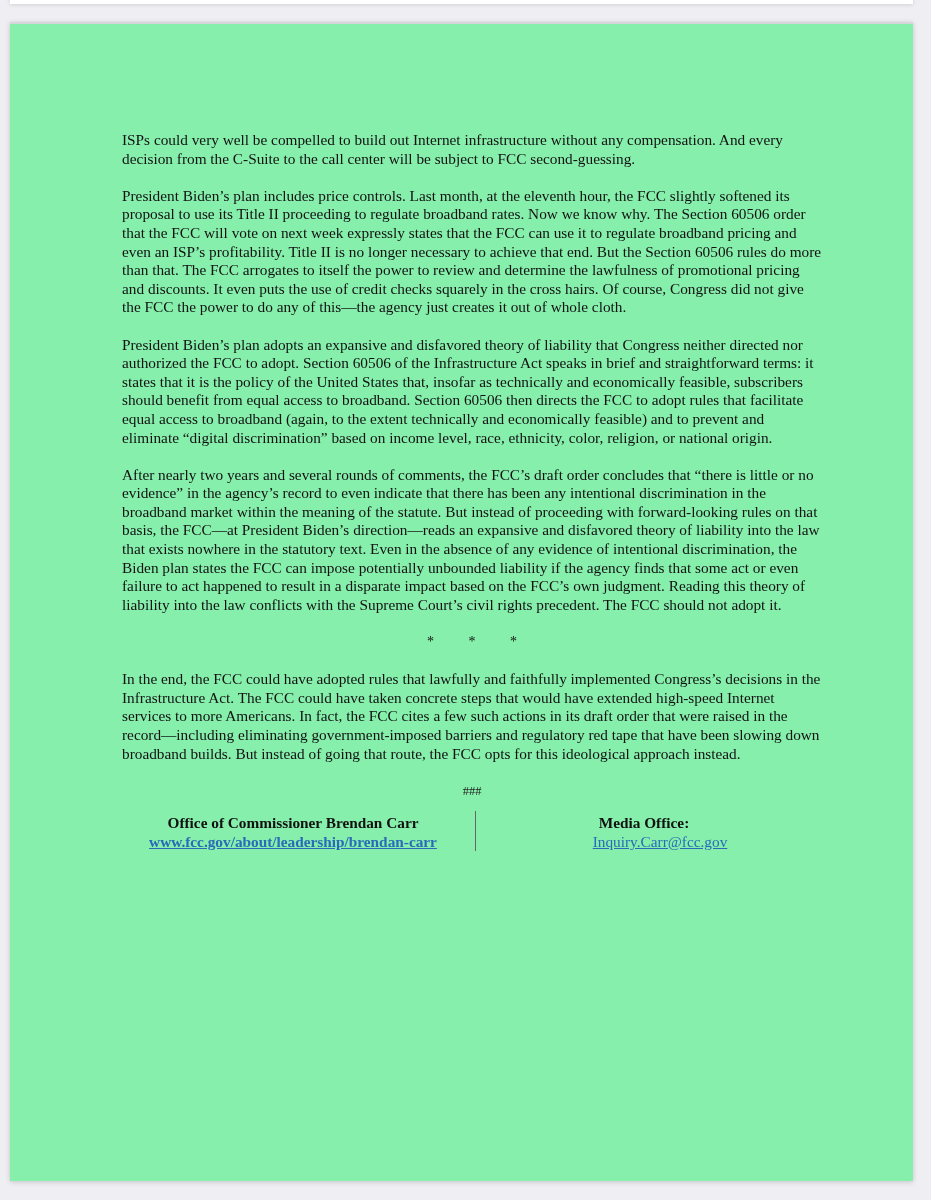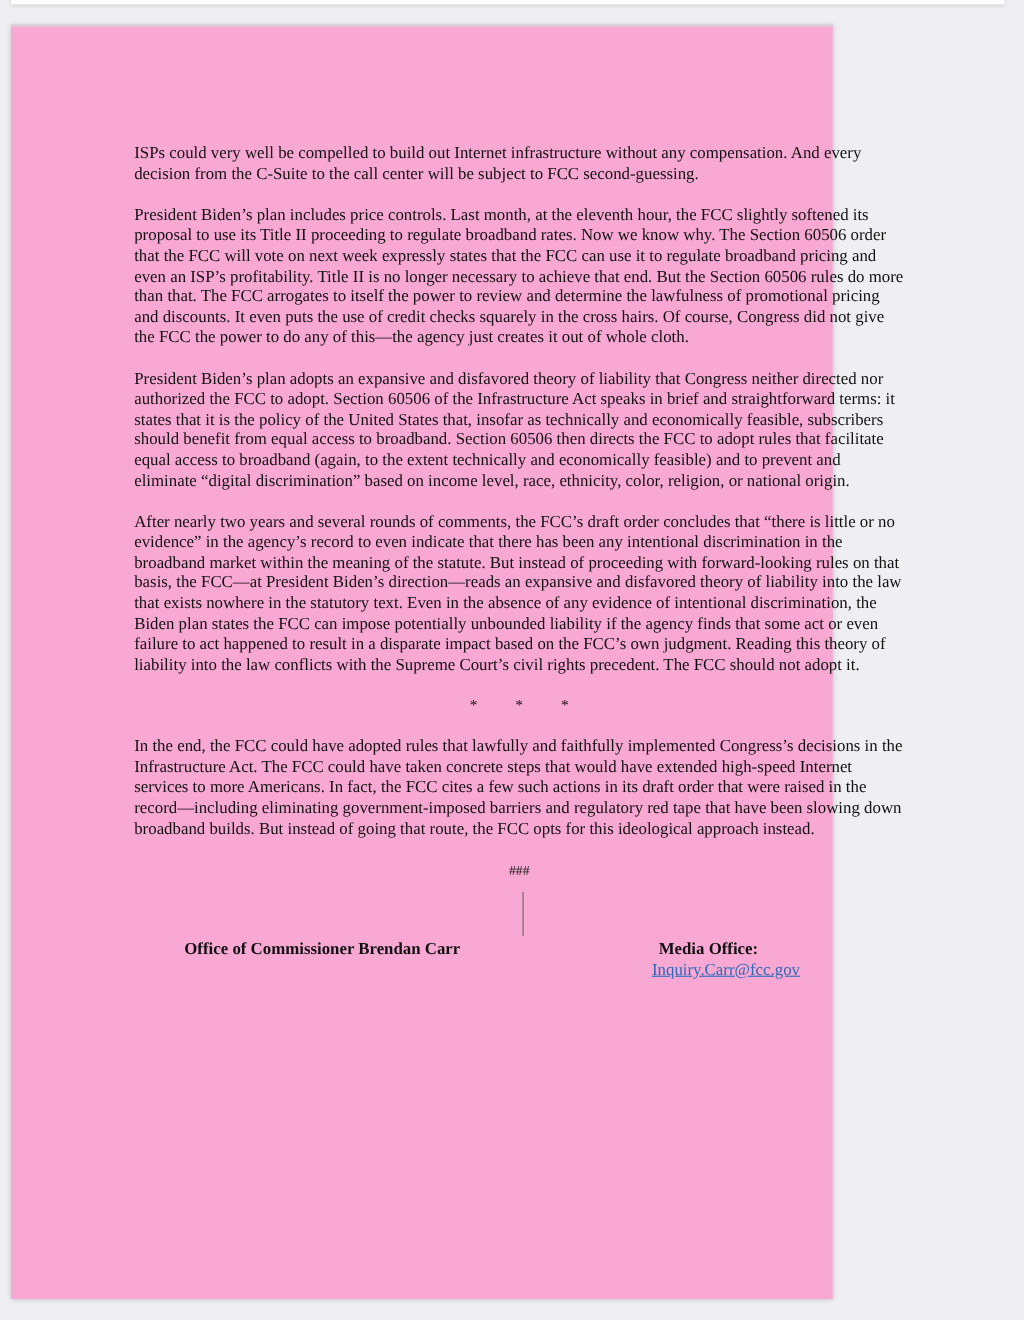--- a/index.html
+++ b/index.html
@@ -20,23 +20,23 @@
       top: -20px;
       width: 903px;
       height: 24px;
       background: #ffffff;
       box-shadow: 0 1px 4px rgba(0,0,0,0.12);
     }
     .page {
       position: absolute;
       left: 10px;
       top: 22px;
-      width: 747px;
+      width: 903px;
       height: 1159px;
-      background: #f9a8d4;
+      background: #86efac;
       box-shadow: 0 1px 5px rgba(0,0,0,0.18);
       border-top: 2px solid #d6d6da;
       box-sizing: border-box;
     }
     .content {
       position: absolute;
       left: 112px;
       top: 107px;
       width: 700px;
       color: #111111;
@@ -91,21 +91,20 @@
       position: absolute;
       left: 353px;
       top: -3px;
       width: 1px;
       height: 40px;
       background: #666;
     }
     .footer-title {
       font-weight: bold;
       color: #111;
-      margin-top: 40px;
     }
     .link-bold {
       font-weight: bold;
       color: #2a6ab8;
       text-decoration: underline;
       cursor: pointer;
     }
     .link-plain {
       color: #2a6ab8;
       text-decoration: underline;
@@ -139,20 +138,21 @@
       <span>*</span>
     </div>
 
     <p>In the end, the FCC could have adopted rules that lawfully and faithfully implemented Congress’s decisions in the Infrastructure Act.  The FCC could have taken concrete steps that would have extended high-speed Internet services to more Americans.  In fact, the FCC cites a few such actions in its draft order that were raised in the record—including eliminating government-imposed barriers and regulatory red tape that have been slowing down broadband builds.  But instead of going that route, the FCC opts for this ideological approach instead.</p>
 
     <div class="hash">###</div>
 
     <div class="footer">
       <div class="footer-left">
         <div class="footer-title">Office of Commissioner Brendan Carr</div>
+        <div><a class="link-bold">www.fcc.gov/about/leadership/brendan-carr</a></div>
       </div>
       <div class="footer-divider"></div>
       <div class="footer-right">
         <div class="footer-title">Media Office:</div>
         <div><a class="link-plain">Inquiry.Carr@fcc.gov</a></div>
       </div>
     </div>
   </div>
 </div>
 

